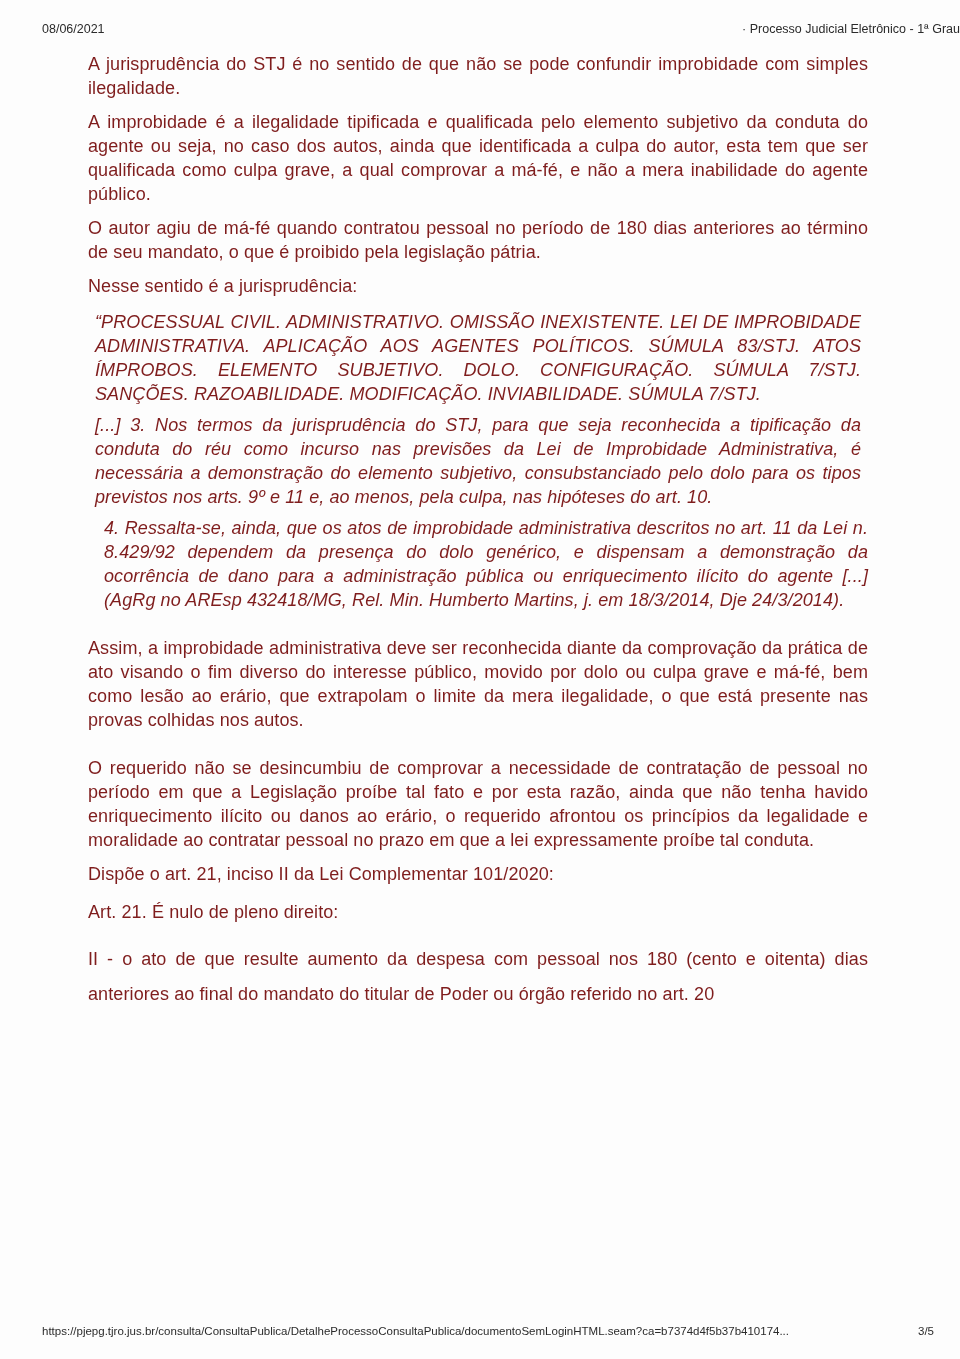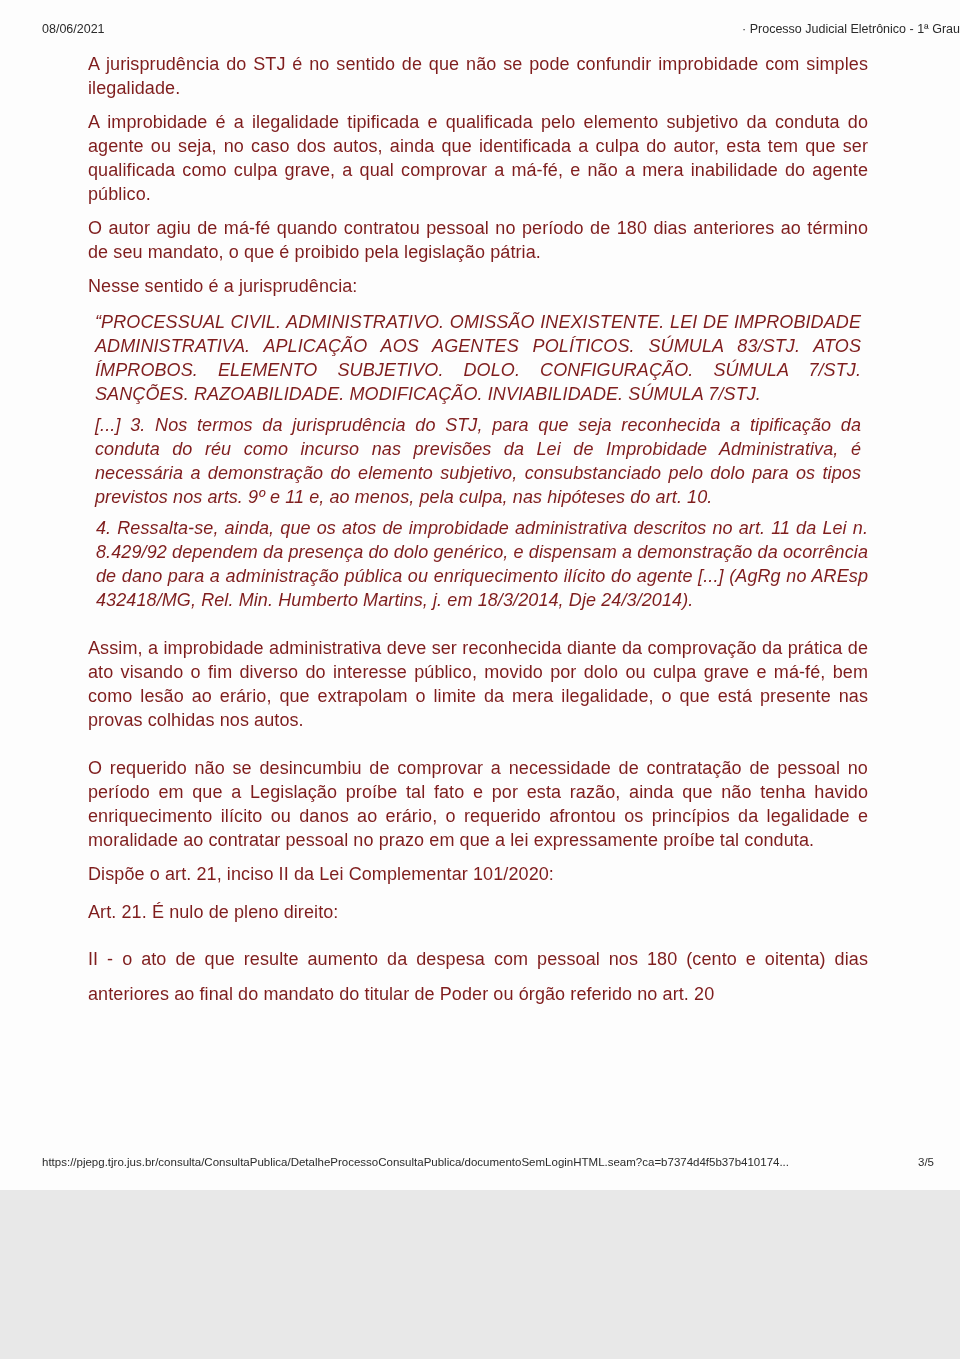--- a/index.html
+++ b/index.html
@@ -3,21 +3,21 @@
 <meta charset="utf-8">
 <style>
   html, body {
     margin: 0;
     padding: 0;
     background: #e8e8e8;
   }
   .page {
     position: relative;
     width: 960px;
-    height: 1190px;
+    height: 1359px;
     margin: 0 auto;
     background: #fdfdfd;
     overflow: hidden;
     font-family: "Liberation Sans", "DejaVu Sans", sans-serif;
     color: #111111;
   }
   .print-header {
     position: absolute;
     top: 22px;
     left: 0;
@@ -53,21 +53,21 @@
     text-align: justify;
     letter-spacing: 0.1px;
     color: #7f1d1d;
   }
   .para.v-quote {
     font-style: italic;
     margin: 7px;
   }
   .para.v-quote-end {
     font-style: italic;
-    margin: 0 0 24px 8px;
+    margin: 0 0 24px 16px;
   }
   .para.v-gap-top {
     margin-top: 24px;
   }
   .para.v-intro {
     margin-bottom: 12px;
   }
   .para.v-art {
     margin-top: 14px;
     margin-bottom: 18px;

